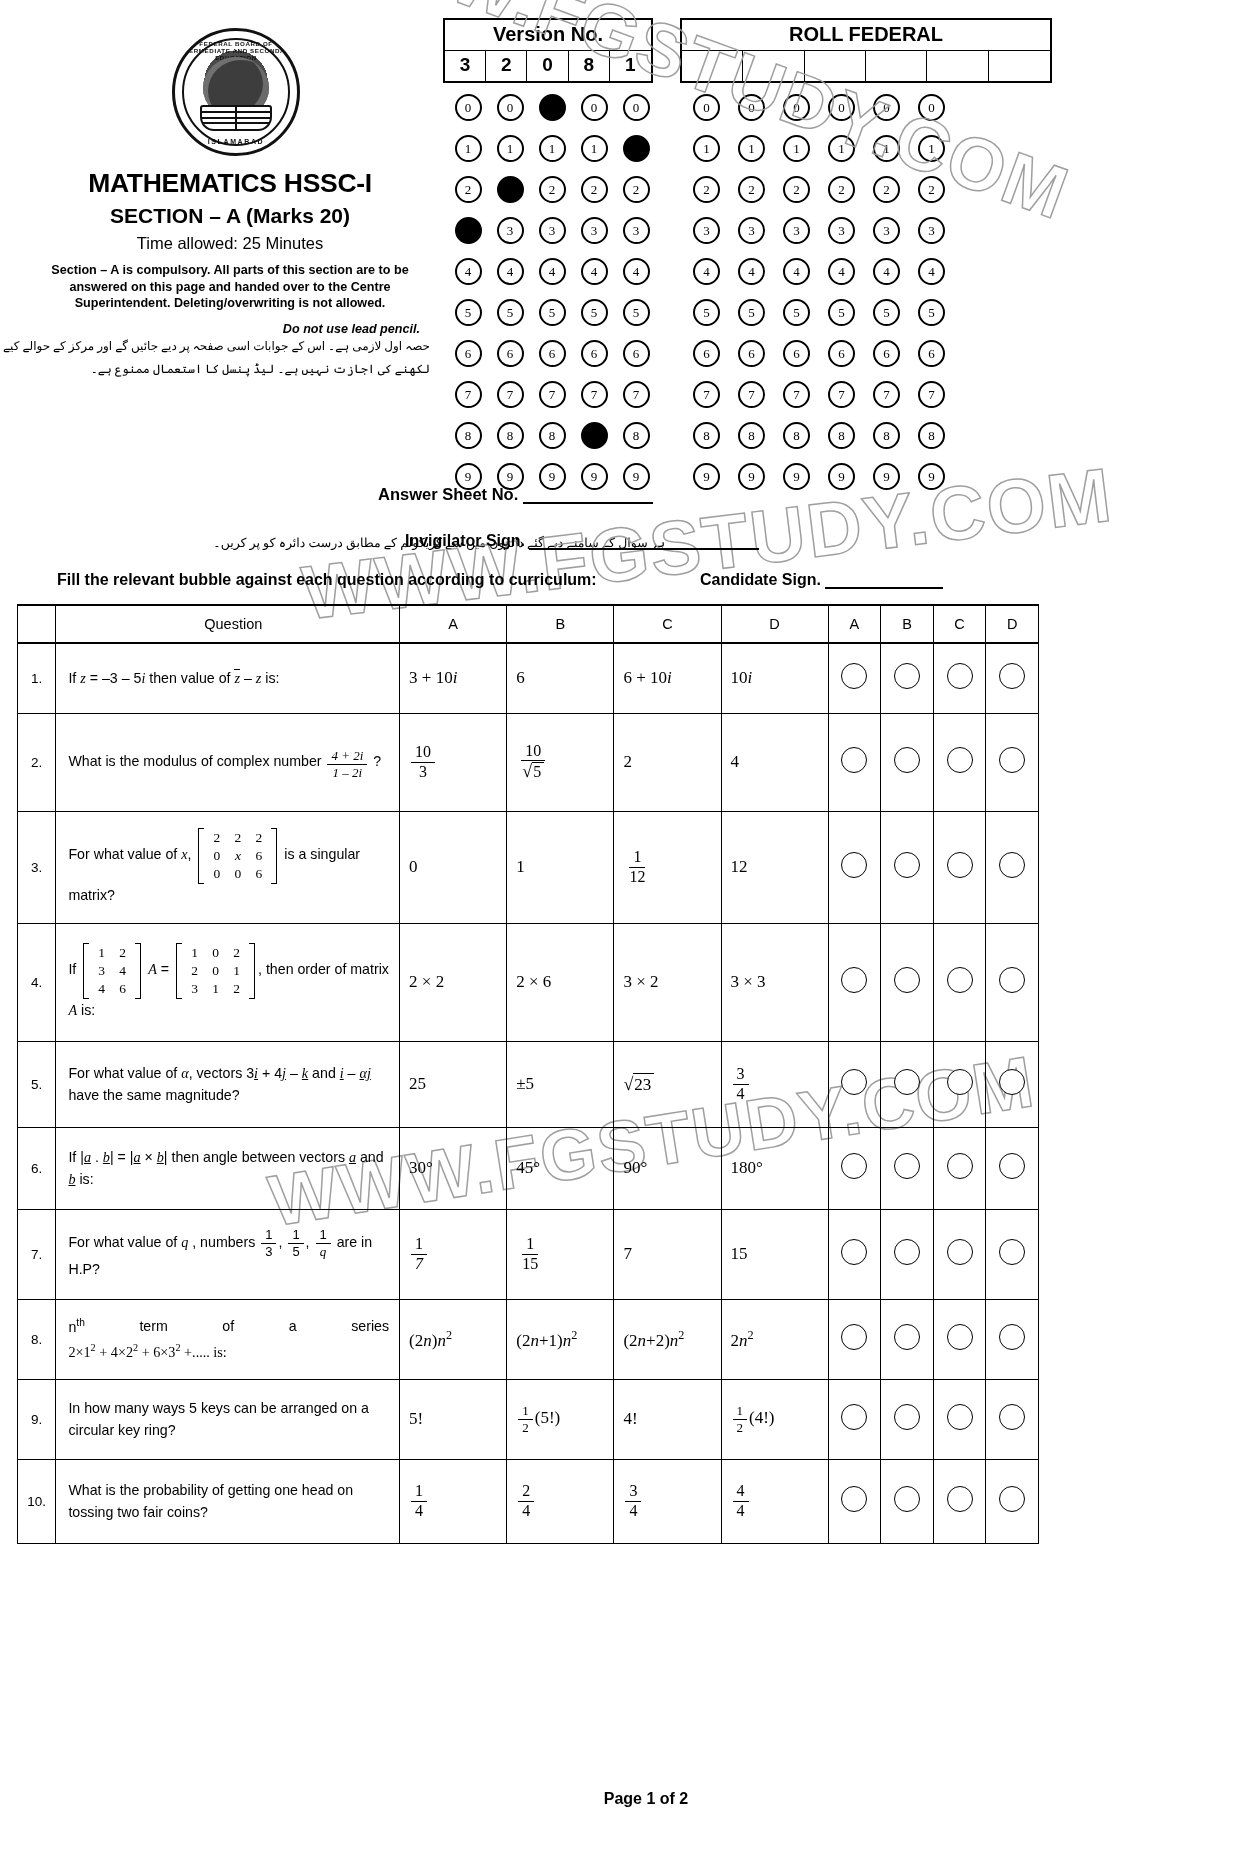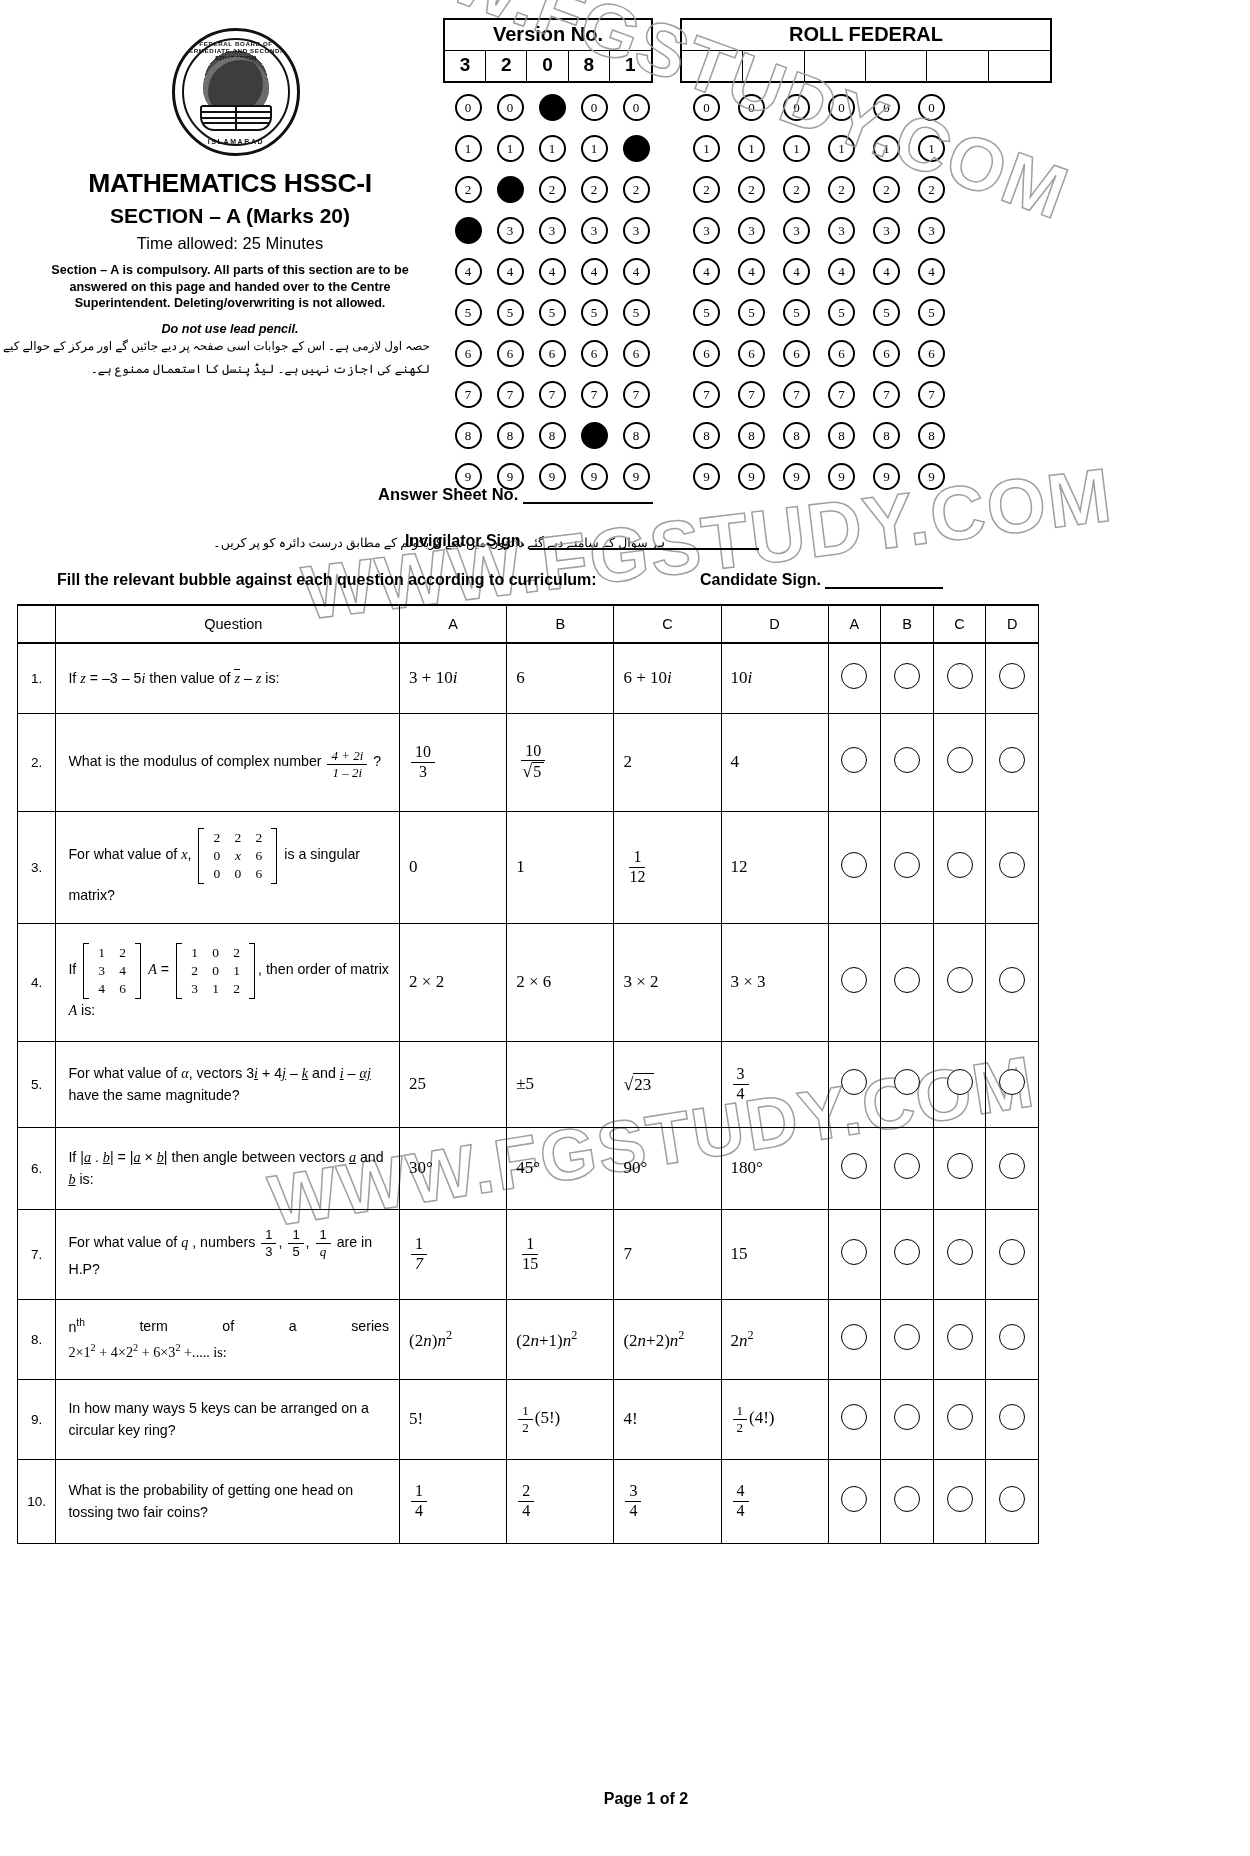--- a/index.html
+++ b/index.html
@@ -69,21 +69,21 @@
     color:#111;
   }
   .logo .txt-top { top:9px; }
   .logo .txt-bot { bottom:8px; font-size:7px; letter-spacing:1.6px; }
 
   .title-block { position:absolute; left:40px; top:168px; width:380px; text-align:center; }
   .t-main { font-size:26.5px; font-weight:bold; letter-spacing:-.3px; }
   .t-sec  { font-size:21px; font-weight:bold; margin-top:5px; }
   .t-time { font-size:16.5px; margin-top:6px; }
   .t-instr{ font-size:12.6px; font-weight:bold; line-height:1.33; margin-top:9px; }
-  .t-italic { font-style:italic; font-weight:bold; }
+  .t-italic { font-style:italic; font-weight:bold;text-align:right; }
   .urdu-block {
     position:absolute; left:50px; top:335px; width:380px;
     text-align:right; direction:rtl;
     font-size:12px; line-height:1.9;
     font-family:"Liberation Serif", serif;
   }
   .urdu-line { white-space:nowrap; }
 
   
   .box-group { position:absolute; }

